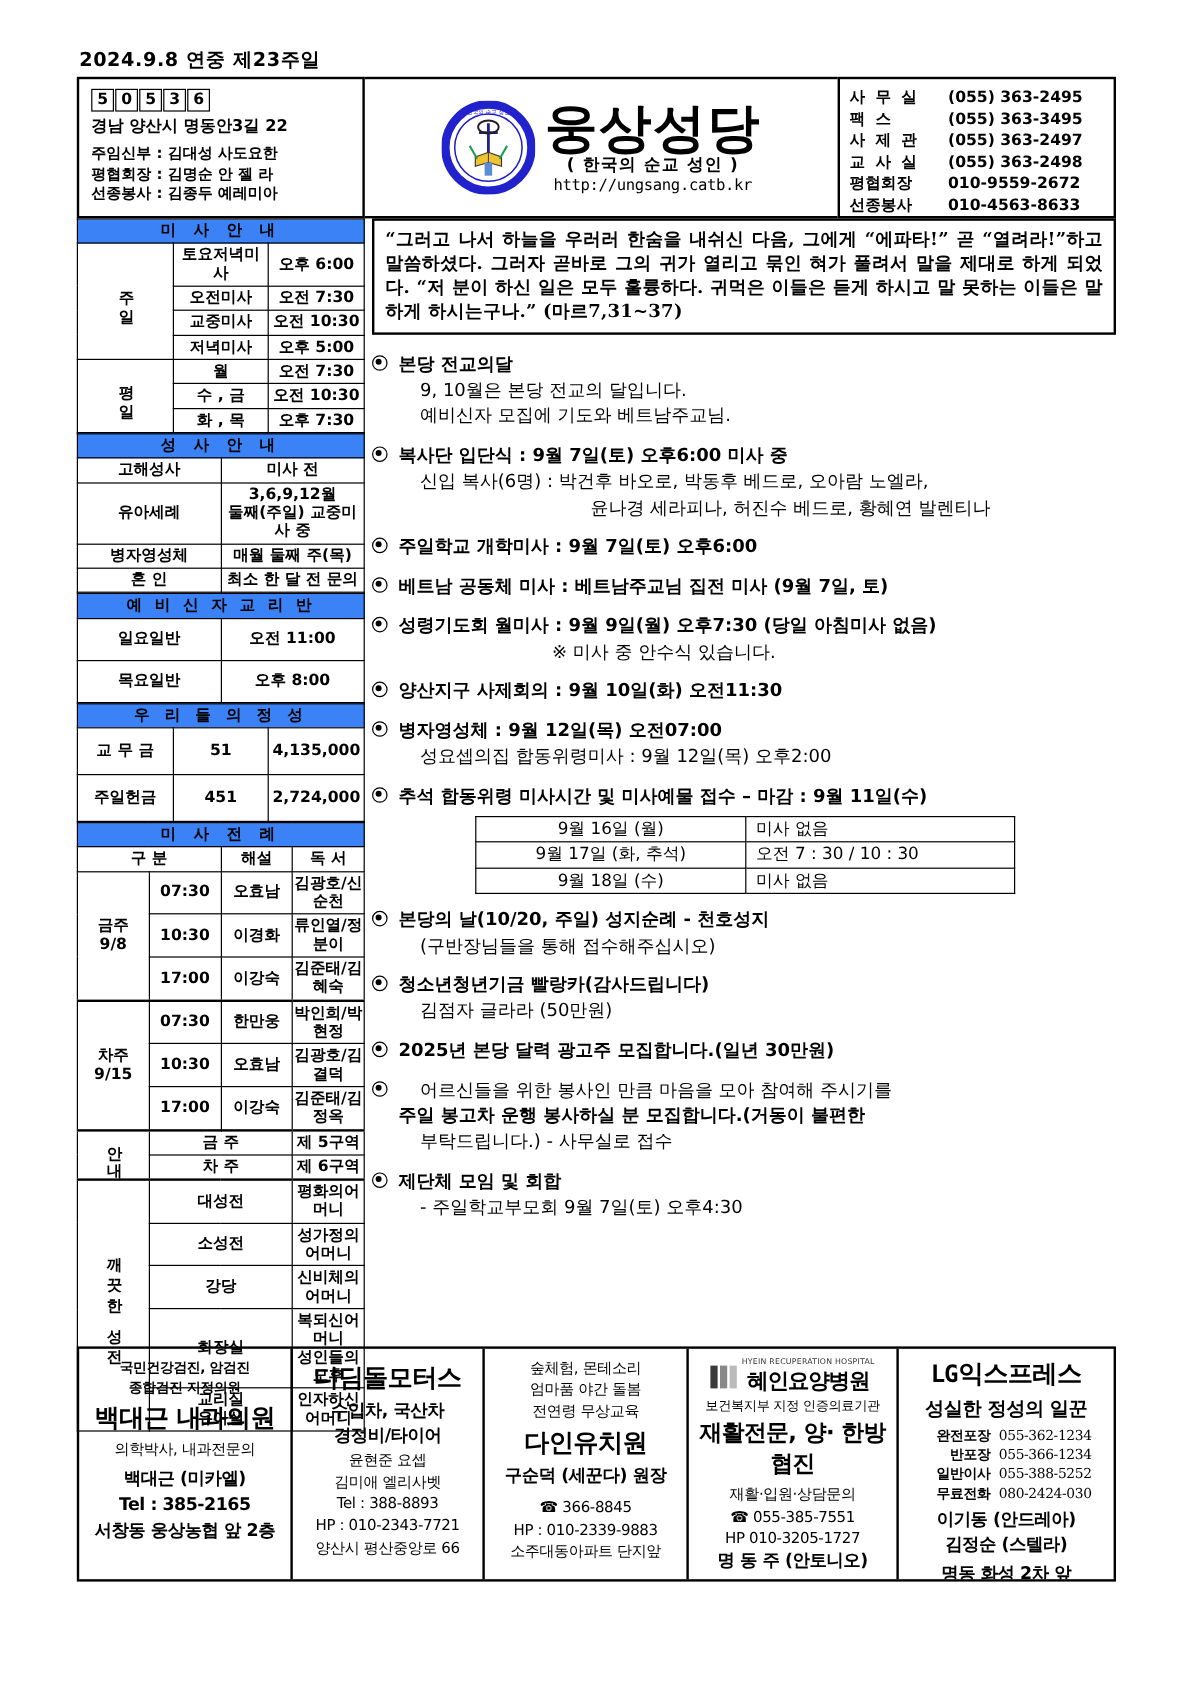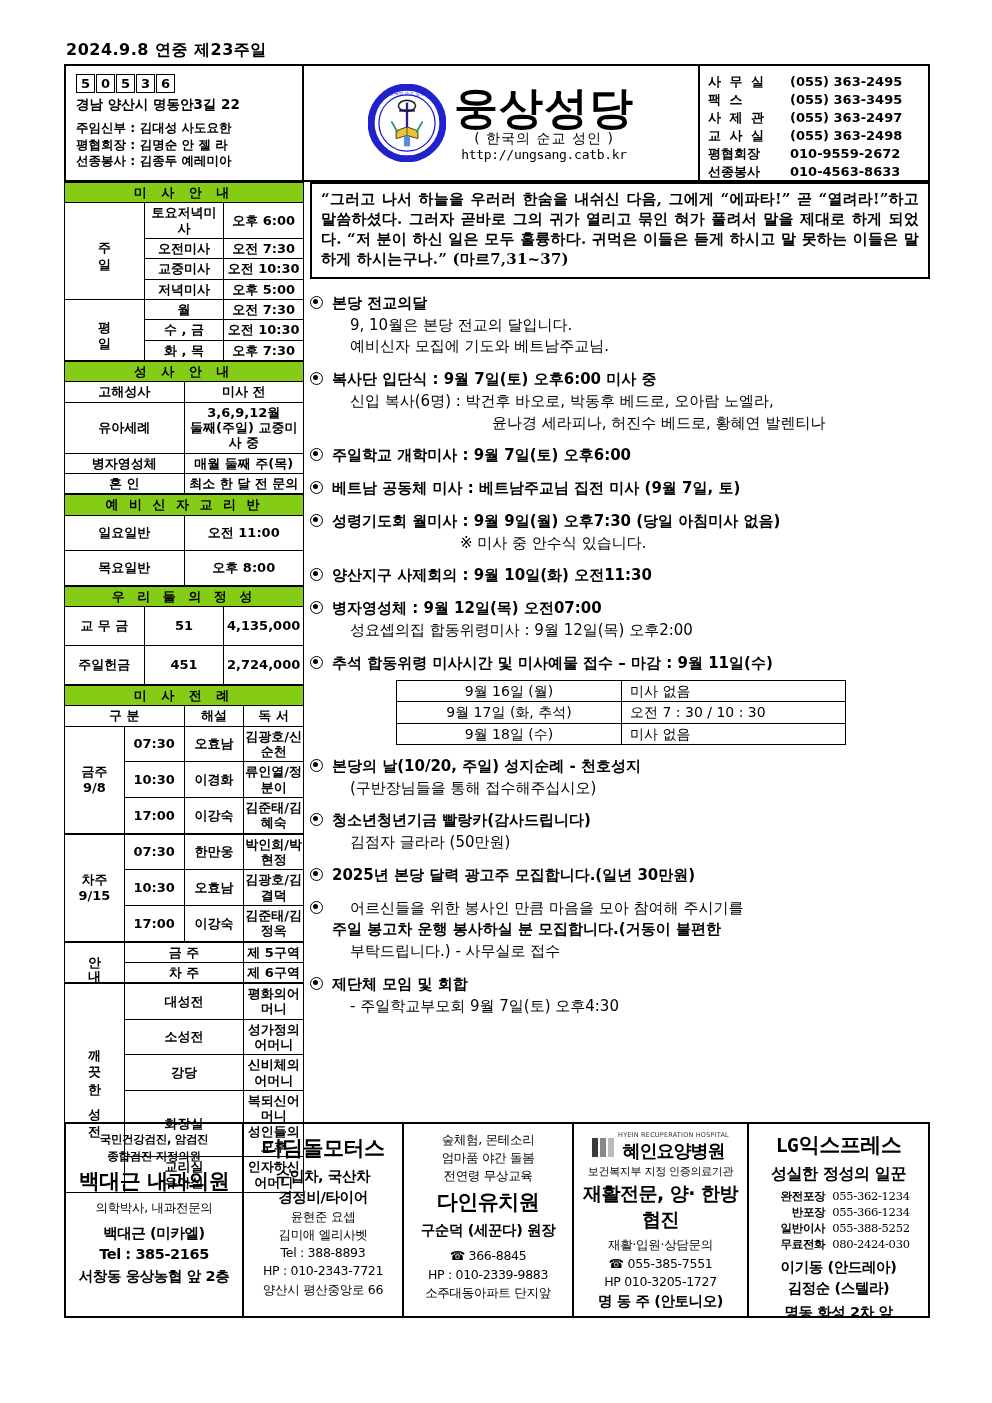--- a/index.html
+++ b/index.html
@@ -96,21 +96,21 @@
     line-height: 1;
   }
   .church-name {
     font-size: 44px;
     font-weight: bold;
     letter-spacing: 1px;
     font-family: "DejaVu Sans", sans-serif;
   }
   .church-sub {
     font-size: 14px;
-    font-weight: normal;
+    font-weight: bold;
     margin-top: 1px;
     letter-spacing: 1px;
   }
   .church-url {
     font-size: 13px;
     margin-top: 3px;
     font-family: "DejaVu Sans Mono", monospace;
     letter-spacing: -0.3px;
   }
   .hdr-right {
@@ -148,21 +148,21 @@
   table.tbl td {
     border: 1px solid #000;
     text-align: center;
     vertical-align: middle;
     font-size: 13px;
     font-weight: bold;
     padding: 2px 1px;
     line-height: 1.18;
   }
   td.sect {
-    background: #84cc16;
+    background: #3b82f6;
     font-size: 14.5px;
     letter-spacing: 5px;
     padding: 3px 0 3px 5px;
     border-left: 2px solid #000;
     border-right: 2px solid #000;
     border-top: 2px solid #000;
     border-bottom: 1px solid #000;
   }
   td.edge-l { border-left: 2px solid #000; }
   td.edge-r { border-right: 2px solid #000; }

